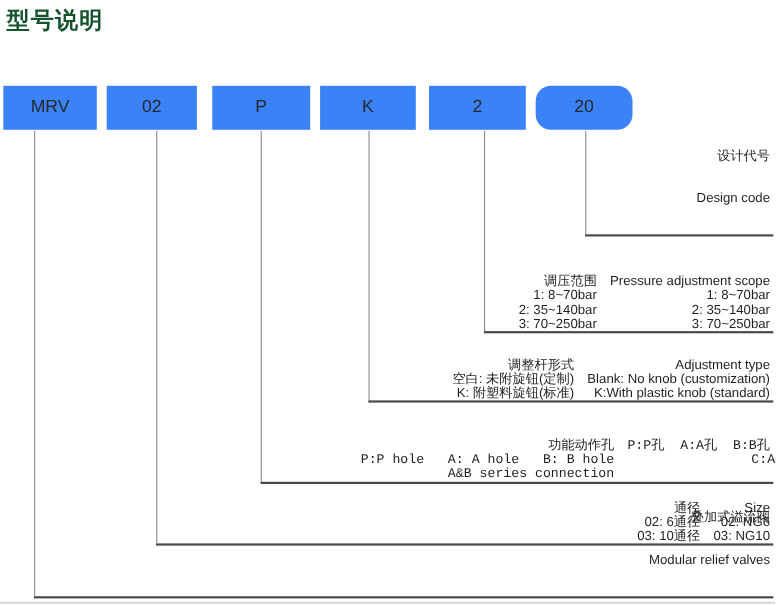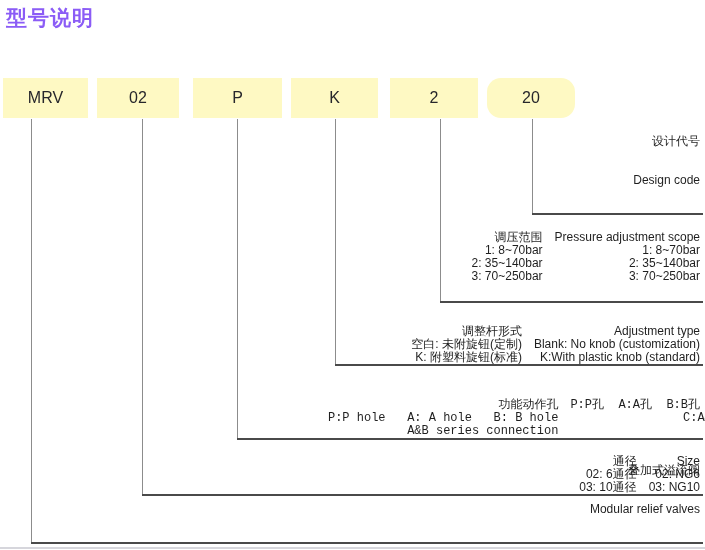--- a/index.html
+++ b/index.html
@@ -6,26 +6,26 @@
   #page{
     position:relative;
     width:705px;height:550px;
     background:#ffffff;
     overflow:hidden;
     font-family:"Liberation Sans","DejaVu Sans",sans-serif;
     color:#1f1f1f;
   }
   .title{
     position:absolute;left:6px;top:4px;
-    font-size:21px;font-weight:bold;color:#8b5cf6;
+    font-size:21px;font-weight:bold;color:#14532d;
     letter-spacing:1px;
   }
   .code-box{
     position:absolute;top:78px;height:40px;
-    background:#fef9c3;
+    background:#3b82f6;
     display:flex;align-items:center;justify-content:center;
     font-size:16px;color:#27272b;
   }
   .vline{position:absolute;width:1px;background:#8c8c8c;top:119px;}
   .hline{position:absolute;height:2px;background:#4a4a4a;}
   .page-divider{position:absolute;left:0;top:547px;width:705px;height:2px;background:#d6d6dc;}
   .block{
     position:absolute;right:5px;
     font-size:12px;line-height:13px;
     text-align:right;white-space:pre;
@@ -66,21 +66,21 @@
   <div class="hline" style="left:142px;top:494px;width:561px;"></div>
   <div class="hline" style="left:31px;top:542px;width:672px;"></div>
 
   <div class="page-divider"></div>
 
   <div class="block" style="bottom:337px;">
     <div>设计代号</div>
     <div>Design code</div>
   </div>
 
-  <div class="block grid" style="bottom:267px;margin-left:12px;">
+  <div class="block grid" style="bottom:249px;margin-left:12px;">
     <span class="cn">调压范围</span>
     <span class="en">Pressure adjustment scope</span>
     <span class="cn">1: 8~70bar</span>
     <span class="en">1: 8~70bar</span>
     <span class="cn">2: 35~140bar</span>
     <span class="en">2: 35~140bar</span>
     <span class="cn">3: 70~250bar</span>
     <span class="en">3: 70~250bar</span>
   </div>
 

